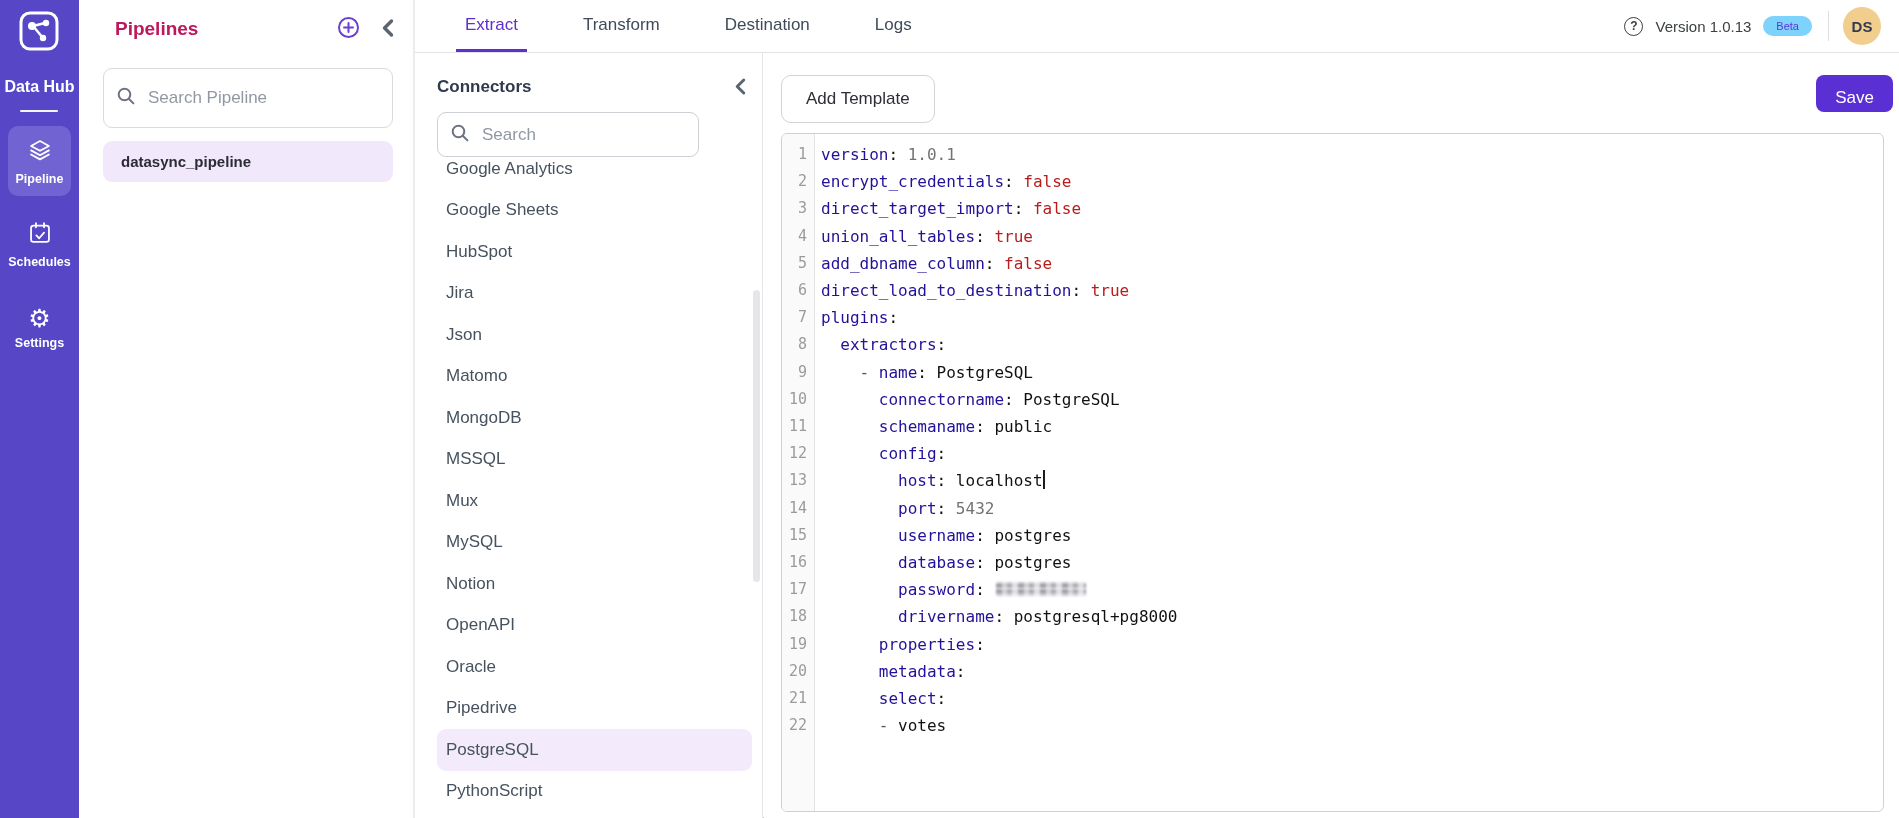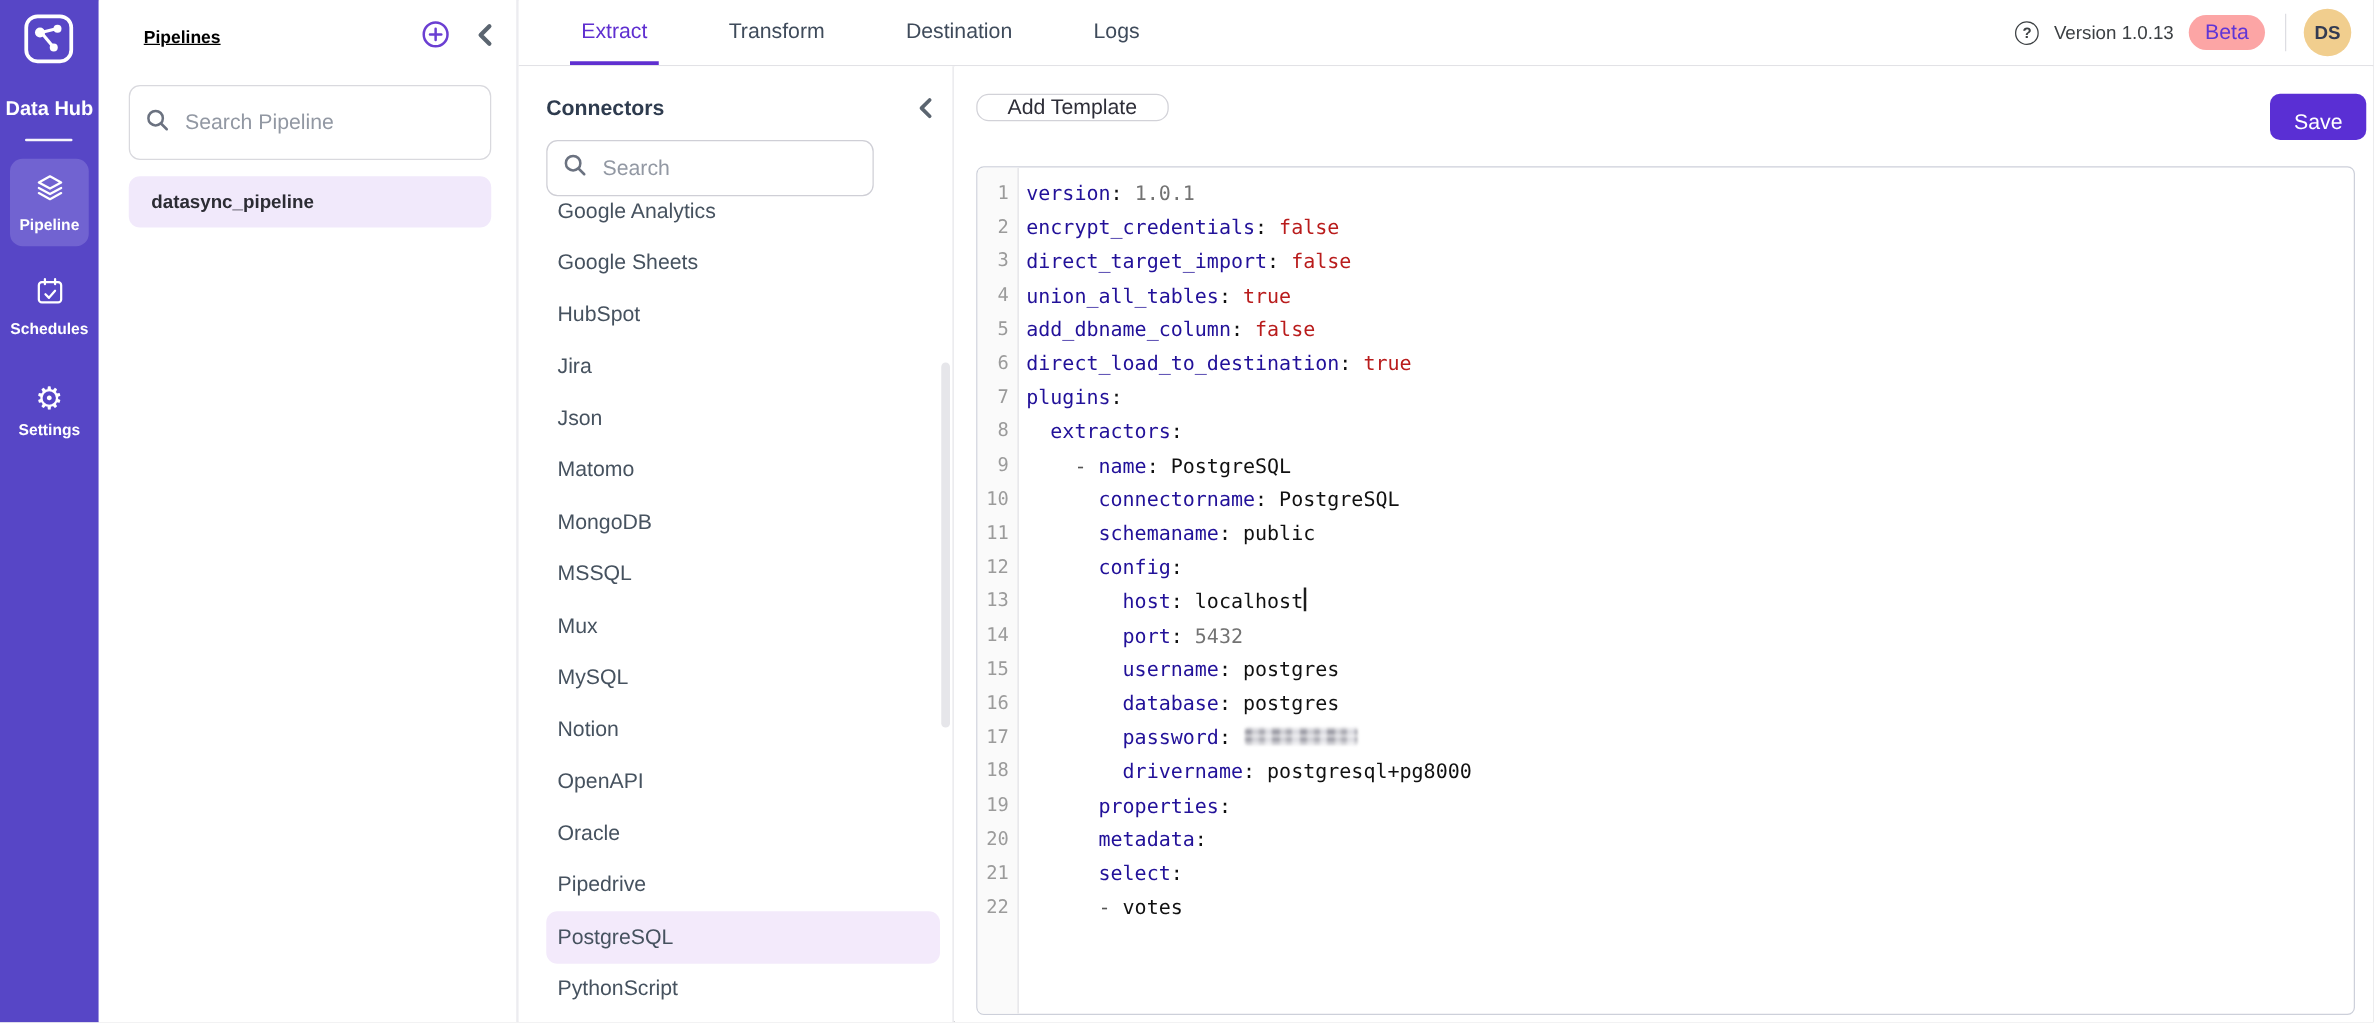--- a/index.html
+++ b/index.html
@@ -18,21 +18,21 @@
   .nav-item { width:63px; height:70px; border-radius:10px; display:flex; flex-direction:column;
               align-items:center; justify-content:center; gap:5px; cursor:pointer; }
   .nav-item.active { background:#7163D1; }
   .nav-label { color:#fff; font-size:12.5px; font-weight:bold; }
   .gear-glyph { color:#fff; font-size:25px; line-height:26px; }
 
   
   .pipelines-panel { position:absolute; left:79px; top:0; width:336px; height:818px; background:#fff;
                      border-right:2px solid #ececf0; }
   .pp-header { display:flex; align-items:center; padding:16px 18px 0 36px; }
-  .pp-title { font-size:14px; font-weight:bold; color:#000000; flex:0 0 auto;text-decoration:underline; }
+  .pp-title { font-size:19px; font-weight:bold; color:#be185d; flex:0 0 auto; }
   .pp-icons { margin-left:auto; display:flex; align-items:center; gap:20px; }
   .icon-btn { background:none; border:none; cursor:pointer; display:flex; align-items:center; padding:0; }
   .search-box { position:relative; margin:26px 20px 0 24px; height:60px; border:1px solid #d9d9de;
                 border-radius:9px; background:#fff; display:flex; align-items:center; padding:0 12px; }
   .search-box svg { flex:0 0 auto; }
   .search-box input { border:none; outline:none; flex:1; margin-left:12px; font-size:17px;
                       color:#333; font-family:"Liberation Sans", sans-serif; background:transparent; }
   .search-box input::placeholder { color:#9298a3; }
   .pipeline-list { margin:13px 20px 0 24px; }
   .pipeline-item { height:41px; border-radius:9px; display:flex; align-items:center; padding:0 18px;
@@ -44,21 +44,21 @@
             border-bottom:1px solid #e2e2e6; display:flex; align-items:stretch; }
   .tabs { display:flex; gap:47px; padding-left:41px; }
   .tab { display:flex; align-items:center; padding:0 9px; font-size:17px; color:#3f4b5b;
          border-bottom:3px solid transparent; cursor:pointer; }
   .tab.active { color:#5F2FD0; font-weight:500; border-bottom-color:#5F2FD0; }
   .topbar-right { margin-left:auto; display:flex; align-items:center; padding-right:18px; }
   .help-circle { width:19px; height:19px; border:1.6px solid #3c4043; border-radius:50%;
                  display:flex; align-items:center; justify-content:center; font-size:12px;
                  font-weight:bold; color:#3c4043; cursor:pointer; }
   .version-text { font-size:15px; color:#3c4043; margin-left:12px; }
-  .beta-badge { margin-left:12px; background:#fca5a5; color:#5F35D6; font-size:17px;
+  .beta-badge { margin-left:12px; background:#7dd3fc; color:#5F35D6; font-size:11px;
                 padding:4px 13px; border-radius:14px; }
   .tb-divider { width:1px; height:30px; background:#ddddе2; background:#dddde2; margin:0 14px 0 16px; }
   .avatar { width:38px; height:38px; border-radius:50%; background:#F1CE8E; display:flex;
             align-items:center; justify-content:center; font-size:15px; font-weight:bold;
             color:#333B52; cursor:pointer; }
 
   
   .connectors-panel { position:absolute; left:415px; top:53px; width:348px; bottom:0; background:#fff;
                       border-right:1px solid #e6e6ea; }
   .cn-header { position:relative; padding:24px 0 0 22px; }
@@ -73,21 +73,21 @@
   .conn-inner { transform:translateY(-12px); }
   .conn-item { height:41.5px; margin:0 10px 0 22px; border-radius:9px; display:flex; align-items:center;
                padding:0 9px; font-size:17px; color:#46525f; cursor:pointer; }
   .conn-item.selected { background:#F3EAFB; }
   .conn-scrollbar { position:absolute; right:2px; top:237px; width:7px; height:292px;
                     background:#e6e6ea; border-radius:4px; cursor:pointer; }
 
   
   .editor-area { position:absolute; left:764px; top:53px; right:0; bottom:0; background:#fff; }
   .editor-toolbar { position:relative; height:80px; }
-  .add-template-btn { position:absolute; left:17px; top:22px; height:22px; padding:0 24px;
+  .add-template-btn { position:absolute; left:17px; top:22px; height:48px; padding:0 24px;
                       background:#fff; border:1px solid #d2d2d8; border-radius:10px; font-size:17px;
                       color:#2e2e38; font-family:"Liberation Sans", sans-serif; cursor:pointer; }
   .save-btn { position:absolute; right:6px; top:22px; height:37px; padding:13px 19px; background:#5A2FD4;
               border:none; border-radius:8px; font-size:17px; color:#fff;
               font-family:"Liberation Sans", sans-serif; cursor:pointer; }
   .code-editor { position:absolute; left:17px; right:15px; top:80px; bottom:6px;
                  border:1px solid #cdd0da; border-radius:6px; background:#fff; display:flex;
                  overflow:hidden; cursor:text; }
   .gutter { width:33px; background:#fafafa; border-right:1px solid #e2e2e6; padding-top:7px;
             font-family:"DejaVu Sans Mono", monospace; font-size:15px; line-height:27.2px;

